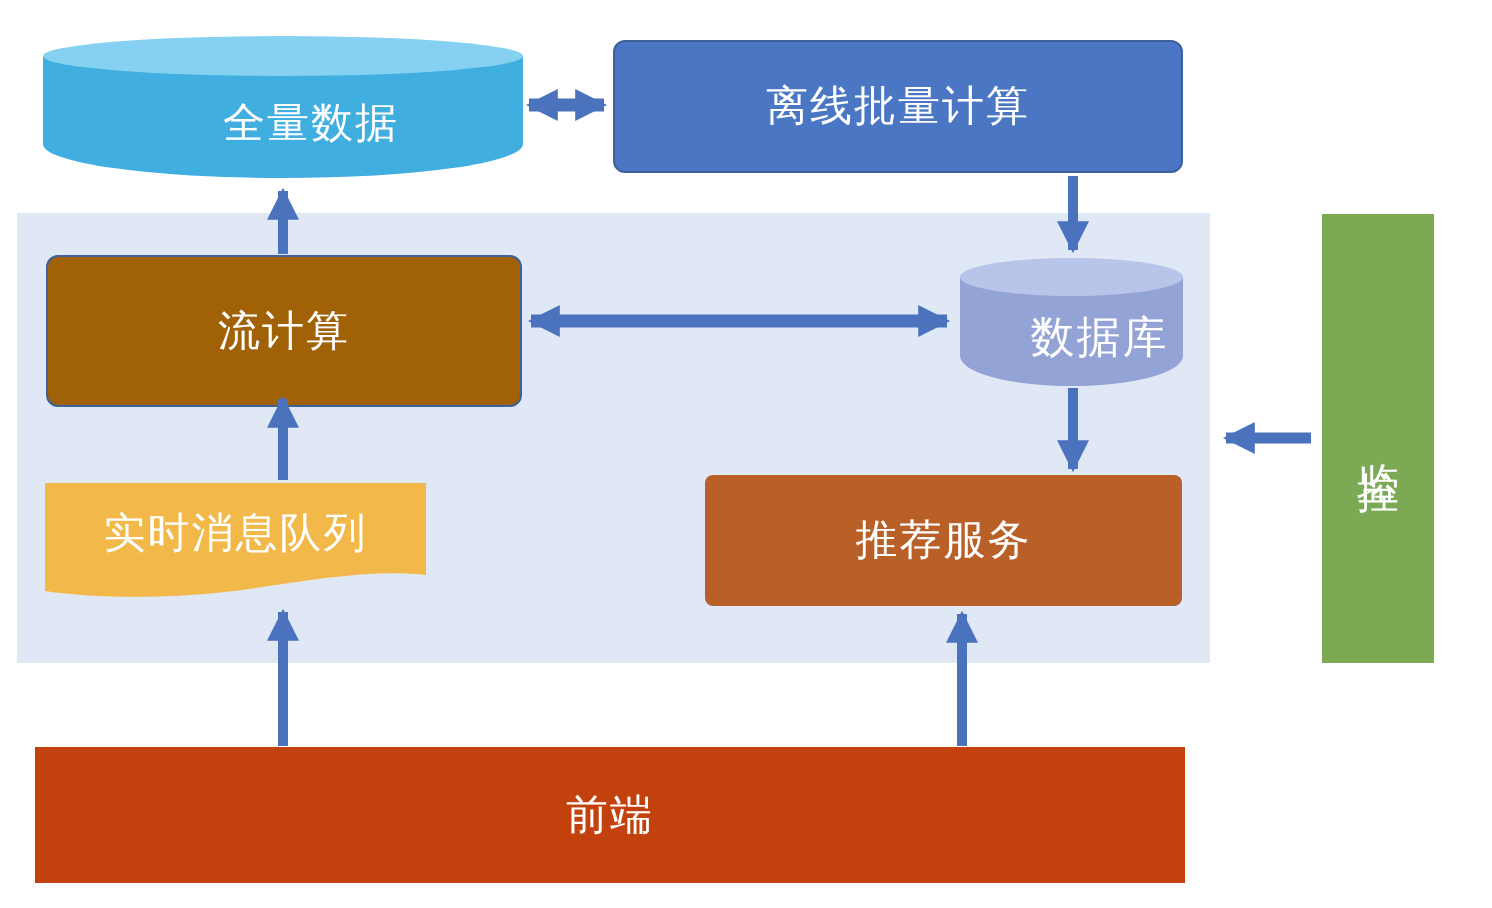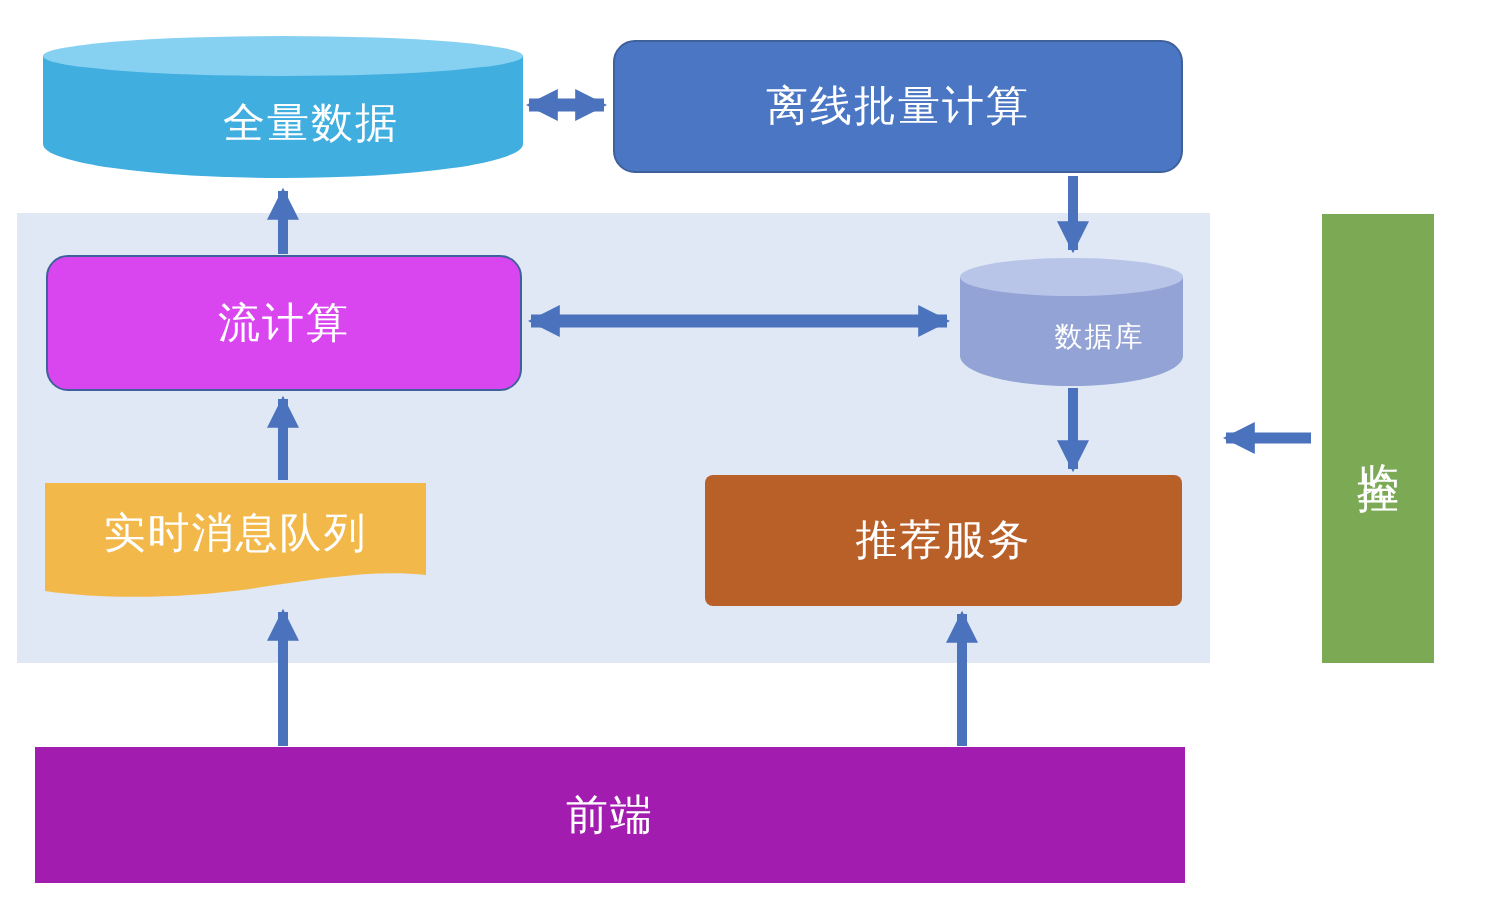--- a/index.html
+++ b/index.html
@@ -7,21 +7,21 @@
     position:relative;width:1492px;height:908px;background:#ffffff;overflow:hidden;
     font-family:"Liberation Sans","DejaVu Sans",sans-serif;
   }
   .panel{position:absolute;left:17px;top:213px;width:1193px;height:450px;}
   .node-label{
     color:#ffffff;font-size:42px;letter-spacing:2px;line-height:1.1;
     display:flex;align-items:center;justify-content:center;text-align:center;
     width:100%;height:100%;
   }
   
-  .rbox{position:absolute;border-radius:22px;border:2.5px solid #3E619B;box-sizing:border-box;}
+  .rbox{position:absolute;border-radius:12px;border:2.5px solid #3E619B;box-sizing:border-box;}
   
   .rect{position:absolute;}
   
   .cyl{position:absolute;}
   .cyl-top{position:absolute;left:0;right:0;top:0;border-radius:50%;}
   .cyl-body{position:absolute;left:0;right:0;bottom:0;}
   .cyl-label{position:absolute;left:8px;right:0;padding-left:48px;}
   
   .wave{position:absolute;}
   .wave svg{position:absolute;left:0;top:0;width:100%;height:100%;}
@@ -44,44 +44,44 @@
     <div class="cyl-top" style="height: 40px; background: rgb(134, 209, 241);"></div>
     <div class="cyl-label" style="top:32px;bottom:0;">
       <div class="node-label">全量数据</div>
     </div>
   </div>
 
   <div class="rbox" style="left: 613px; top: 40px; width: 570px; height: 133px; background: rgb(74, 118, 196);">
     <div class="node-label">离线批量计算</div>
   </div>
 
-  <div class="rbox" style="left: 46px; top: 255px; width: 476px; height: 136px; background: #d946ef;">
+  <div class="rbox" style="left: 46px; top: 255px; width: 476px; height: 152px; background: #a16207;">
     <div class="node-label">流计算</div>
   </div>
 
   <div class="cyl" style="left:960px;top:258px;width:223px;height:128px;">
     <div class="cyl-body" style="top: 19px; border-radius: 0px 0px 50% 50% / 0px 0px 30px 30px; background: rgb(147, 163, 214);"></div>
     <div class="cyl-top" style="height: 38px; background: rgb(185, 196, 233);"></div>
     <div class="cyl-label" style="top:30px;bottom:0;">
-      <div class="node-label" style="font-size:28px;">数据库</div>
+      <div class="node-label" style="font-size:44px;">数据库</div>
     </div>
   </div>
 
   <div class="wave" style="left:45px;top:483px;width:381px;height:122px;">
     <svg viewBox="0 0 475 122" preserveAspectRatio="none">
       <path d="M0,0 H475 V92 C410,86 330,97 255,106 C175,115 75,117 0,108 Z" fill="#F2B84A"></path>
     </svg>
     <div class="node-label">实时消息队列</div>
   </div>
 
   <div class="rect" style="left: 705px; top: 475px; width: 477px; height: 131px; background: rgb(185, 95, 40); border-radius: 8px;">
     <div class="node-label">推荐服务</div>
   </div>
 
-  <div class="rect" style="left: 35px; top: 747px; width: 1150px; height: 136px; background: #a21caf;">
+  <div class="rect" style="left: 35px; top: 747px; width: 1150px; height: 136px; background: #c2410c;">
     <div class="node-label">前端</div>
   </div>
 
   <div class="rect vertical" style="left: 1322px; top: 214px; width: 112px; height: 449px; background: rgb(124, 170, 84);">
     <div class="node-label">监控</div>
   </div>
 
   <svg class="arrows" width="1492" height="908" viewBox="0 0 1492 908">
     <defs>
       <marker id="ah" viewBox="0 0 10 10" refX="9" refY="5" markerWidth="32" markerHeight="40" markerUnits="userSpaceOnUse" orient="auto-start-reverse">

